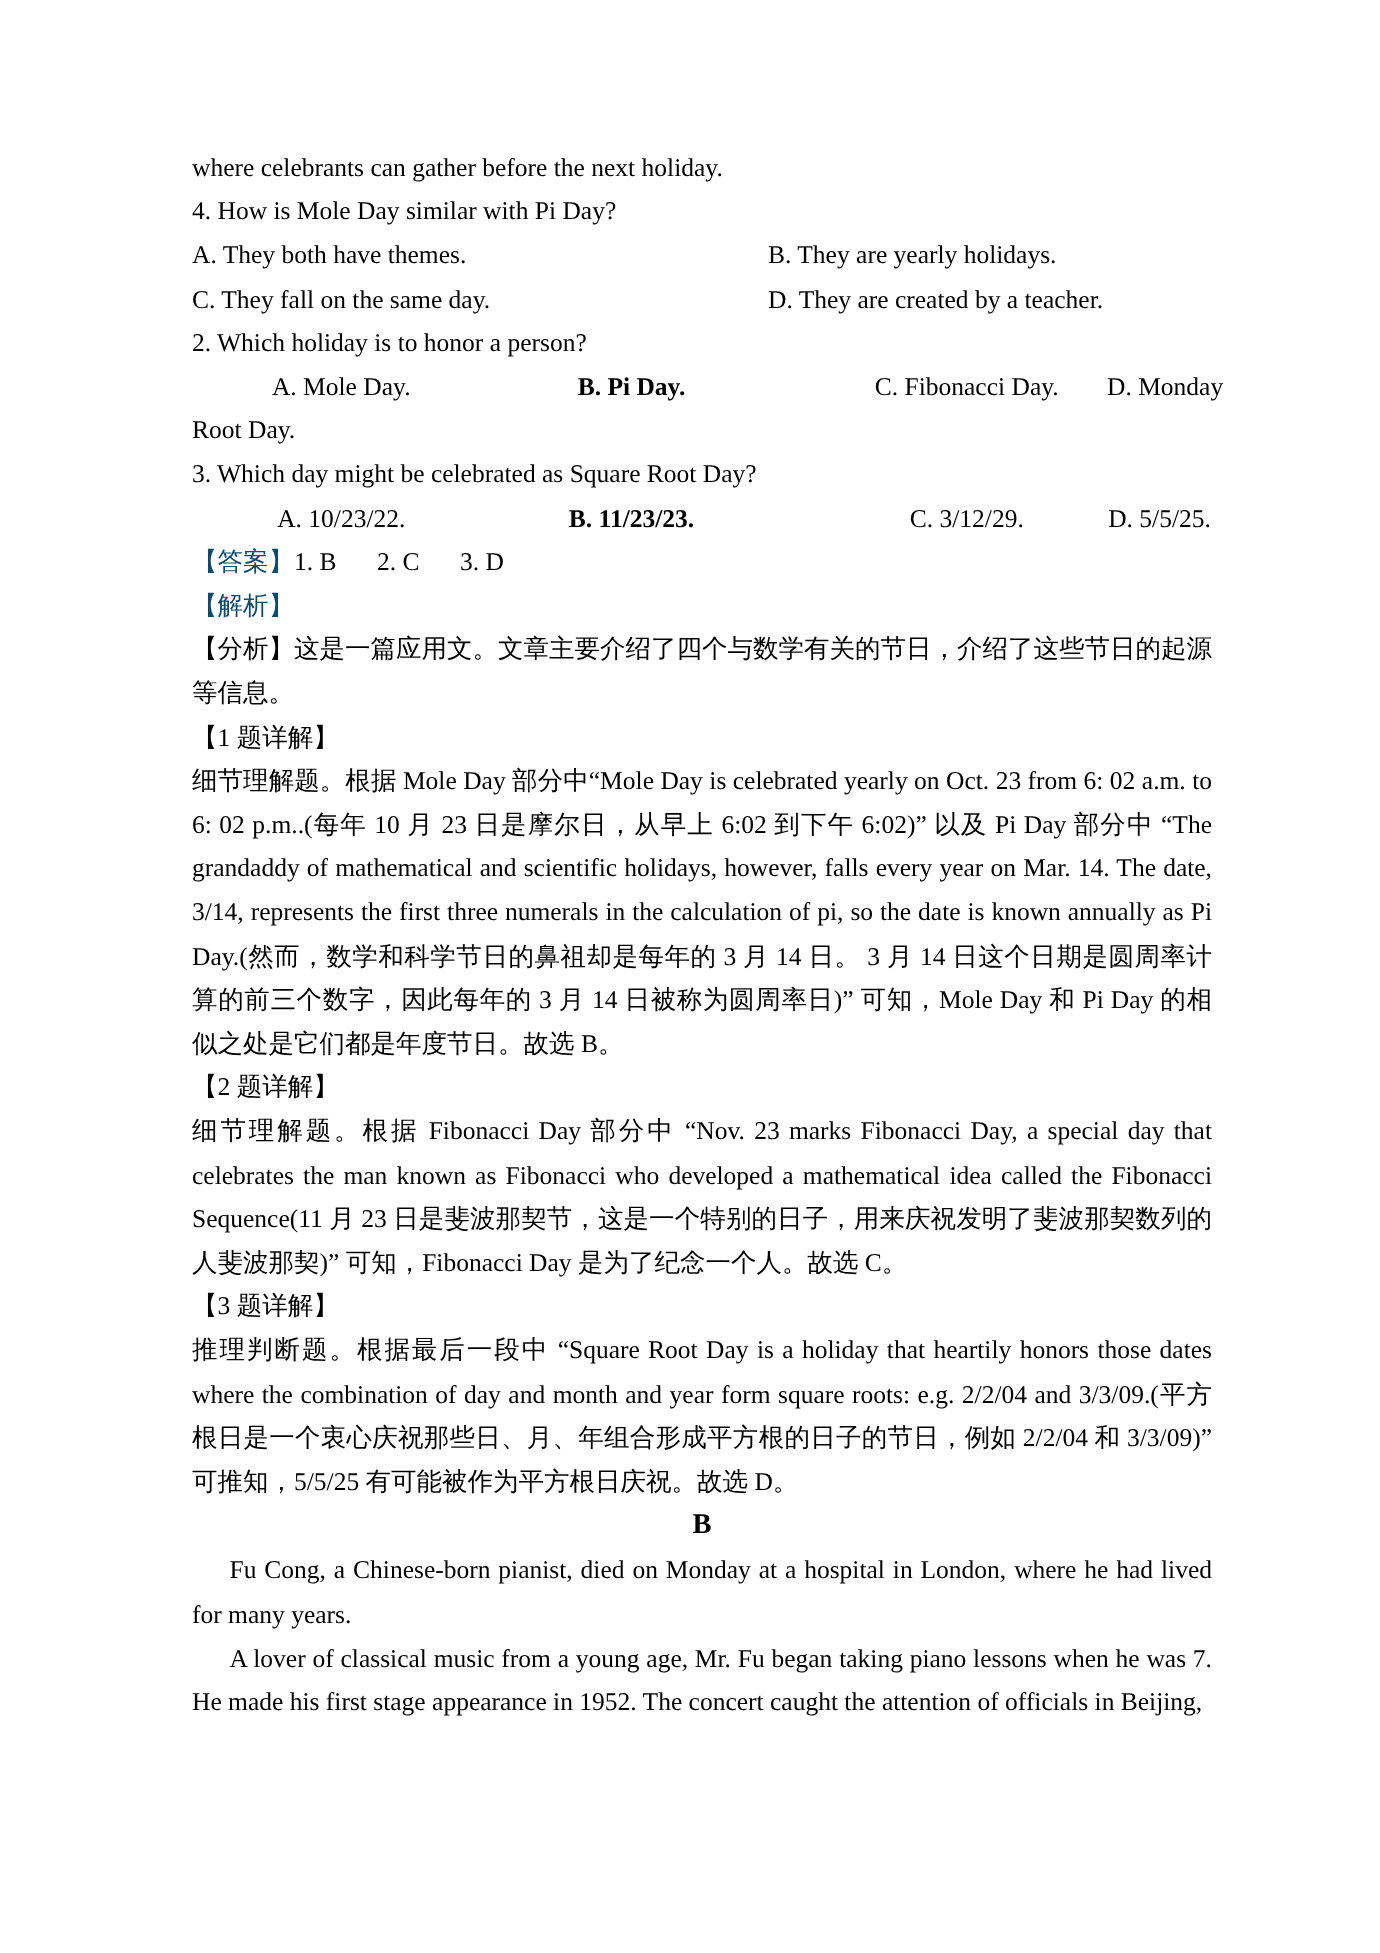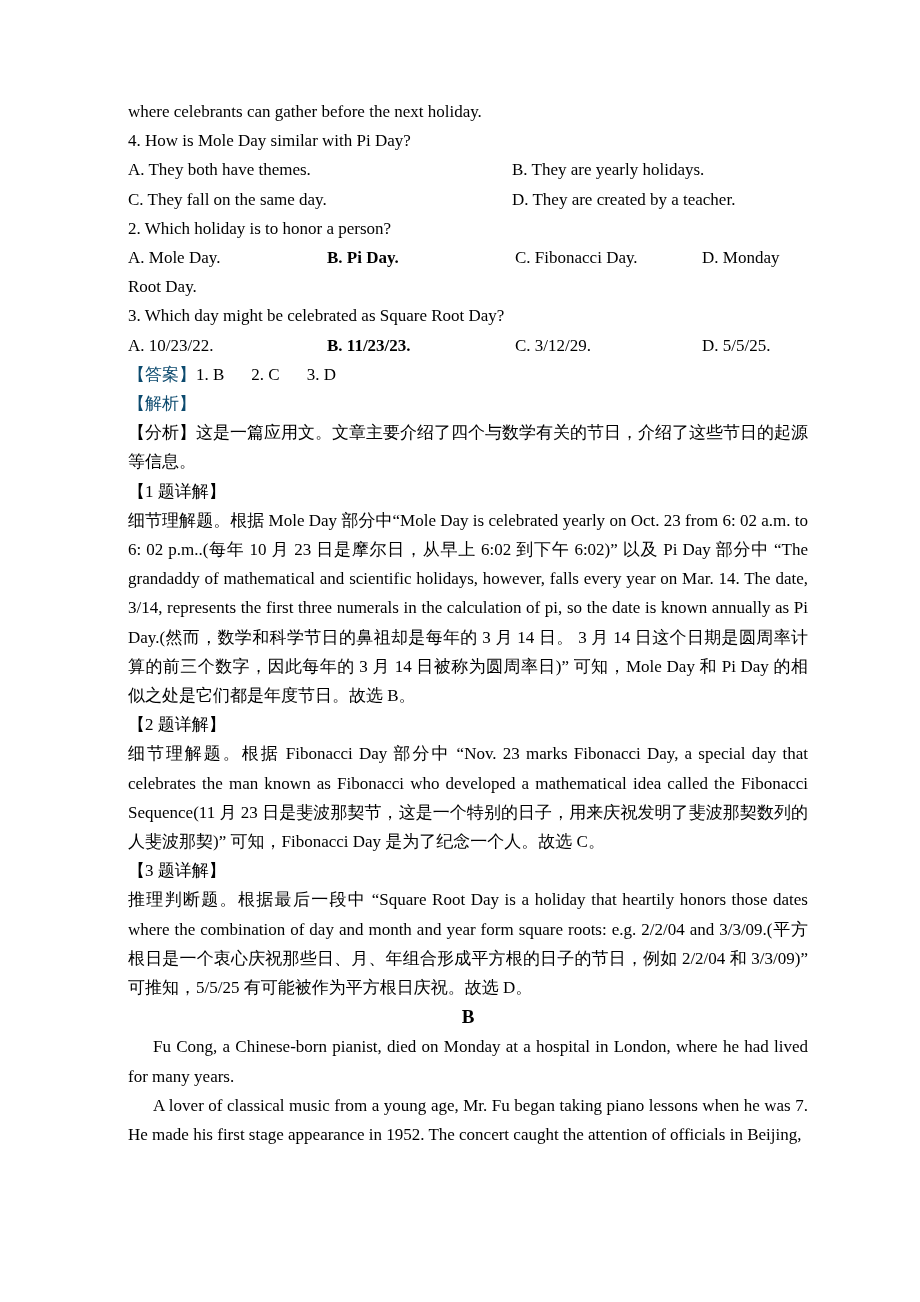--- a/index.html
+++ b/index.html
@@ -24,24 +24,24 @@
   }
   .line {
     line-height: 29.2px;
     white-space: nowrap;
   }
   .para {
     line-height: 29.2px;
     text-align: justify;
   }
   .opts2 .col-a { display: inline-block; width: 384px; }
-  .opts4 { display: flex; }
+  .opts4 { display: flex; text-align: center; }
   .opts4 .c1 { width: 199px; flex: 0 0 199px; }
   .opts4 .c2 { width: 188px; flex: 0 0 188px; font-weight: bold; }
-  .opts4 .c3 { width: 187px; flex: 0 0 187px; }
+  .opts4 .c3 { width: 187px; flex: 0 0 187px; margin-left: 36px; }
   .opts4 .c4 { flex: 1 1 auto; }
   .answers .ans-item { margin-right: 27px; }
   .blue { color: #0c4a6e; }
   .section-head {
     text-align: center;
     font-weight: bold;
     font-size: 19px;
     line-height: 30px;
   }
   .indent { text-indent: 25px; }

